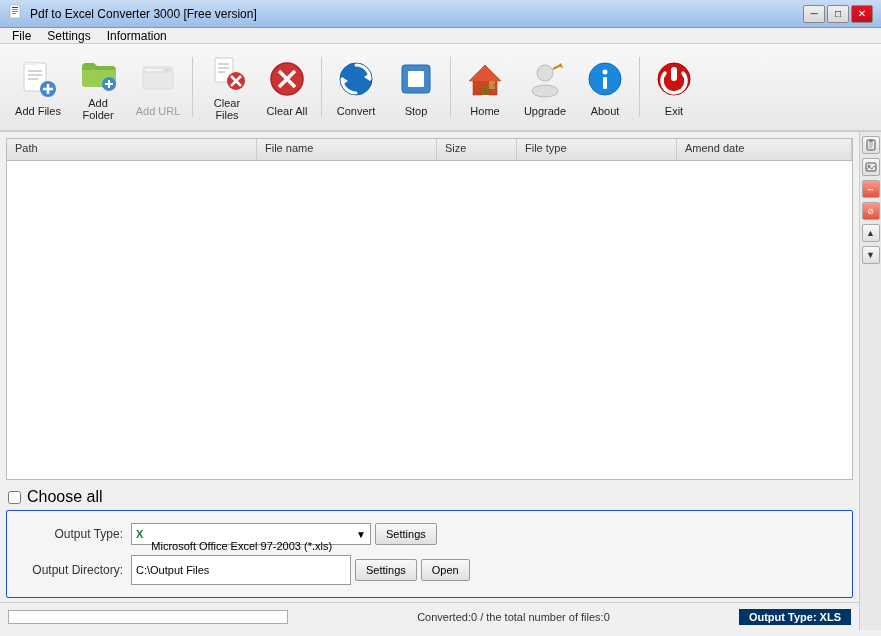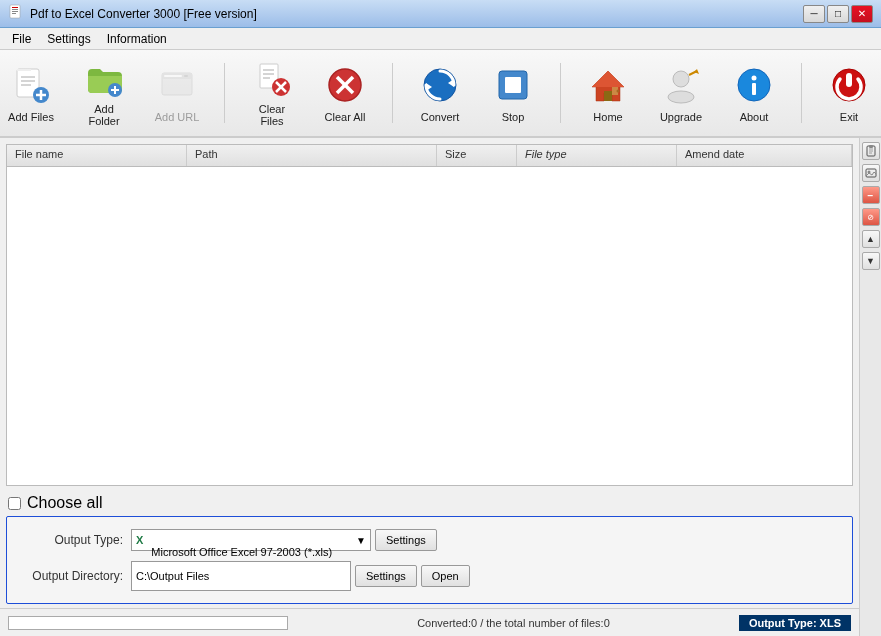--- a/index.html
+++ b/index.html
@@ -15,37 +15,37 @@
       border-bottom: 1px solid #6a9fd0;
     }
     .title-bar-text { font-size: 12px; color: #000; flex: 1; }
     .title-bar-buttons { display: flex; gap: 2px; }
     .title-btn { width: 22px; height: 18px; border: 1px solid #888; border-radius: 2px; font-size: 10px; cursor: pointer; display: flex; align-items: center; justify-content: center; background: linear-gradient(to bottom, #f0f0f0, #d8d8d8); }
     .title-btn.close { background: linear-gradient(to bottom, #e81123, #c50e1f); color: white; }
 
     
     .menu-bar {
       background: #f0f0f0;
-      height: 22px;
+      height: 16px;
       display: flex;
       align-items: center;
       padding: 0 4px;
       border-bottom: 1px solid #ccc;
     }
     .menu-item { padding: 2px 8px; font-size: 12px; cursor: pointer; border-radius: 2px; }
 
     
     .toolbar {
       background: linear-gradient(to bottom, #f8f8f8, #e8e8e8);
       height: 88px;
       display: flex;
       align-items: center;
-      padding: 4px 1px;
+      padding: 4px 8px;
       border-bottom: 2px solid #ccc;
-      gap: 13px;
+      gap: 0;
     }
     .toolbar-btn {
       display: flex;
       flex-direction: column;
       align-items: center;
       justify-content: center;
       width: 60px;
       height: 76px;
       cursor: pointer;
       border-radius: 4px;
@@ -78,21 +78,21 @@
     .file-table-header-cell {
       padding: 3px 8px;
       font-size: 11px;
       border-right: 1px solid #ccc;
       font-weight: normal;
       color: #333;
     }
     .col-filename { width: 180px; }
     .col-path { width: 250px; }
     .col-size { width: 80px; }
-    .col-filetype { width: 160px; font-style: italic; }
+    .col-filetype { width: 160px; }
     .col-amenddate { flex: 1; }
 
     .file-table-body { height: calc(100% - 22px); background: white; }
 
     
     .choose-all-row {
       padding: 4px 8px;
       display: flex;
       align-items: center;
       gap: 6px;
@@ -371,22 +371,22 @@
     </div>
     <span class="toolbar-btn-label">Exit</span>
   </div>
 </div>
 
 <div class="main-content">
   <div class="content-area">
 
     <div class="file-table-container">
       <div class="file-table-header">
+        <div class="file-table-header-cell col-path">Path</div>
         <div class="file-table-header-cell col-filename">File name</div>
-        <div class="file-table-header-cell col-path">Path</div>
         <div class="file-table-header-cell col-size">Size</div>
         <div class="file-table-header-cell col-filetype">File type</div>
         <div class="file-table-header-cell col-amenddate">Amend date</div>
       </div>
       <div class="file-table-body"></div>
     </div>
 
     <div class="choose-all-row">
       <input type="checkbox" id="chooseAll" style="">
       <label for="chooseAll" style="cursor:pointer; font-size:16px;">Choose all</label>

